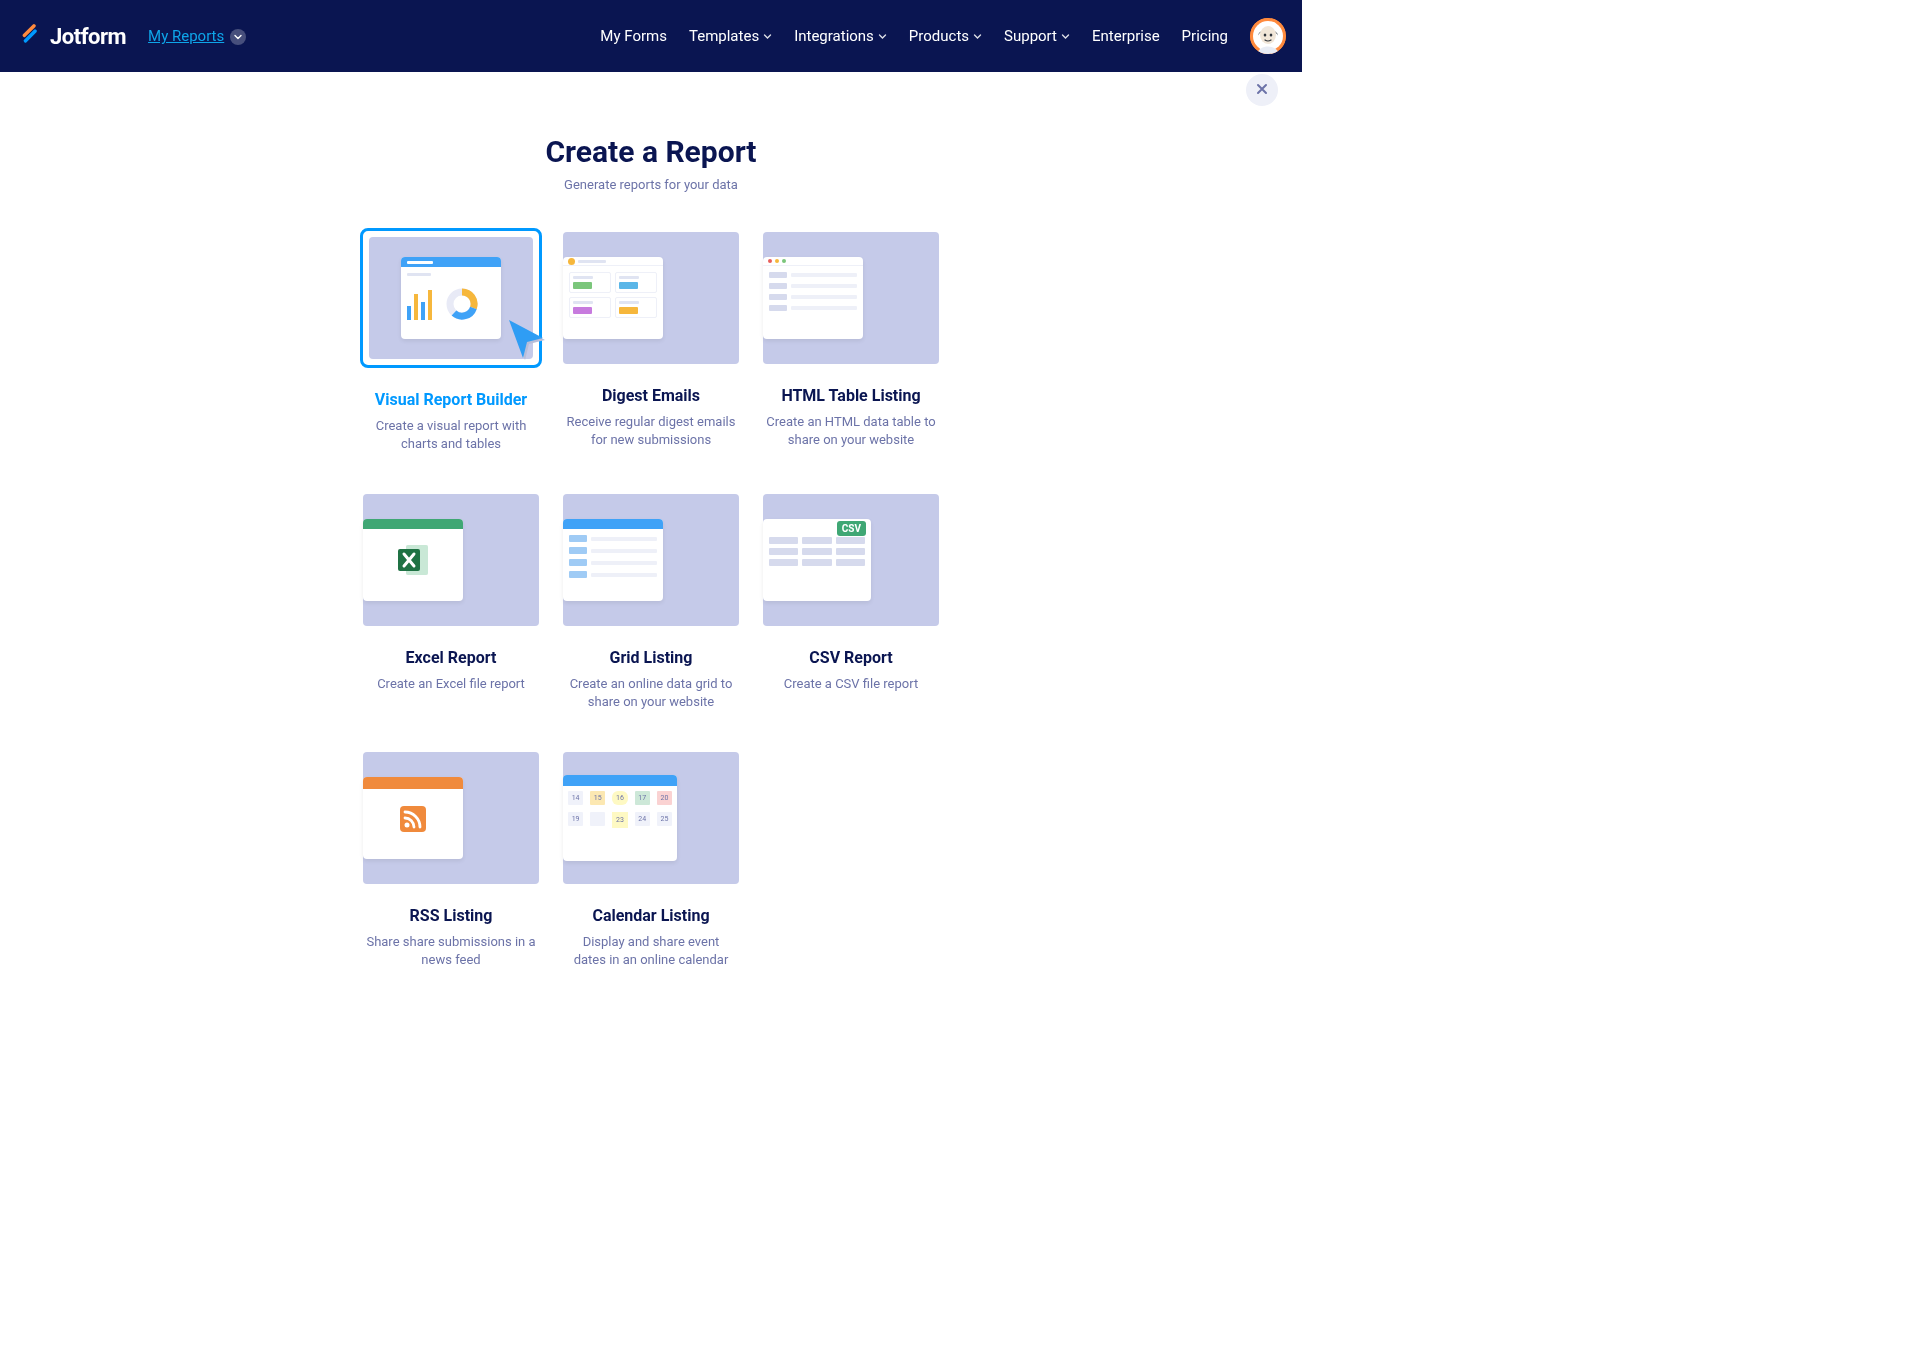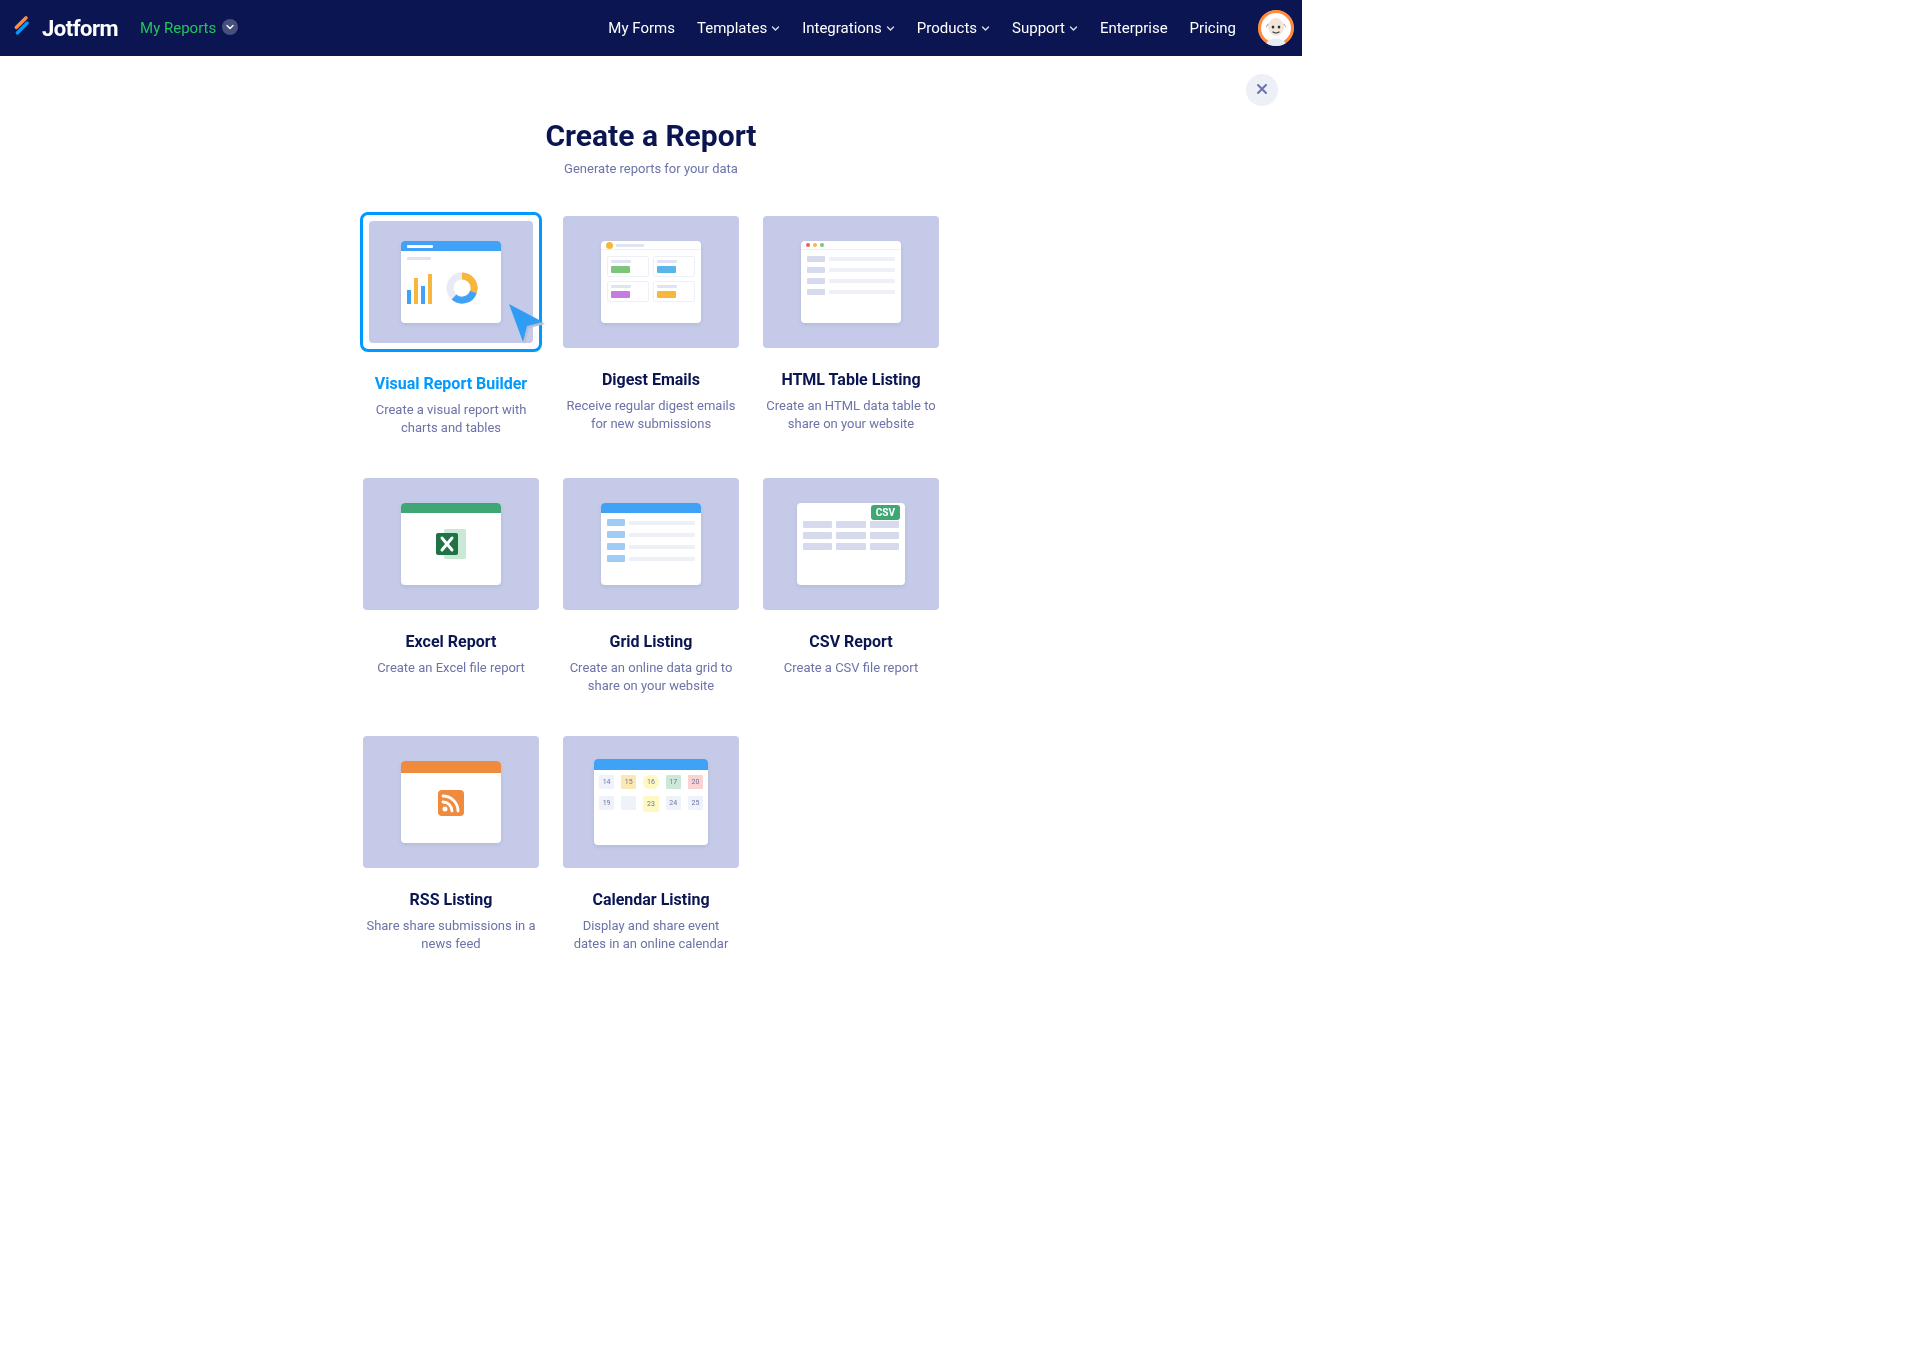--- a/index.html
+++ b/index.html
@@ -6,46 +6,47 @@
   body {
     font-family: -apple-system, BlinkMacSystemFont, "Segoe UI", Roboto, Helvetica, Arial, sans-serif;
     background: #ffffff;
     color: #0A1551;
     width: 1302px;
     position: relative;
   }
   
   .header {
     background: #0A1551;
-    height: 56px;
+    height: 72px;
     display: flex;
     align-items: center;
-    padding: 0 8px;
+    padding: 0 16px;
     color: #fff;
   }
   .logo {
     display: flex;
     align-items: center;
     gap: 8px;
     margin-right: 16px;
   }
   .logo-text {
     font-size: 22px;
     font-weight: 700;
     color: #fff;
     letter-spacing: -0.5px;
   }
   .my-reports-btn {
     display:flex;
-    align-items:flex-start;
+    align-items:flex-end;
     gap:6px;
     font-size:15px;
-    color:#22c55e;
+    color:#0ea5e9;
     cursor:pointer;
     padding:4px 6px;
+    text-decoration:underline;
   }
   .chevron-circle {
     width:16px;height:16px;border-radius:50%;
     background:rgba(255,255,255,0.25);
     display:flex;align-items:center;justify-content:center;
   }
   .chevron-circle svg { display:block; }
   .nav-right {
     margin-left:auto;
     display:flex;
@@ -96,21 +97,21 @@
     grid-template-columns: repeat(3, 176px);
     column-gap: 24px;
     row-gap: 42px;
     justify-content:center;
   }
   .card { width:176px; cursor:pointer; position:relative; text-align:center; }
   .thumb {
     width:176px;height:132px;
     background:#C5CAE9;
     border-radius:4px;
-    display:flex;align-items:center;justify-content:center;
+    display:flex;align-items:center;
   }
   .card.selected .thumb {
     border:3px solid #0099FF;
     border-radius:8px;
     padding:6px;
     height:140px;
     width:182px;
     margin:-4px -3px;
     background:#fff;
   }

